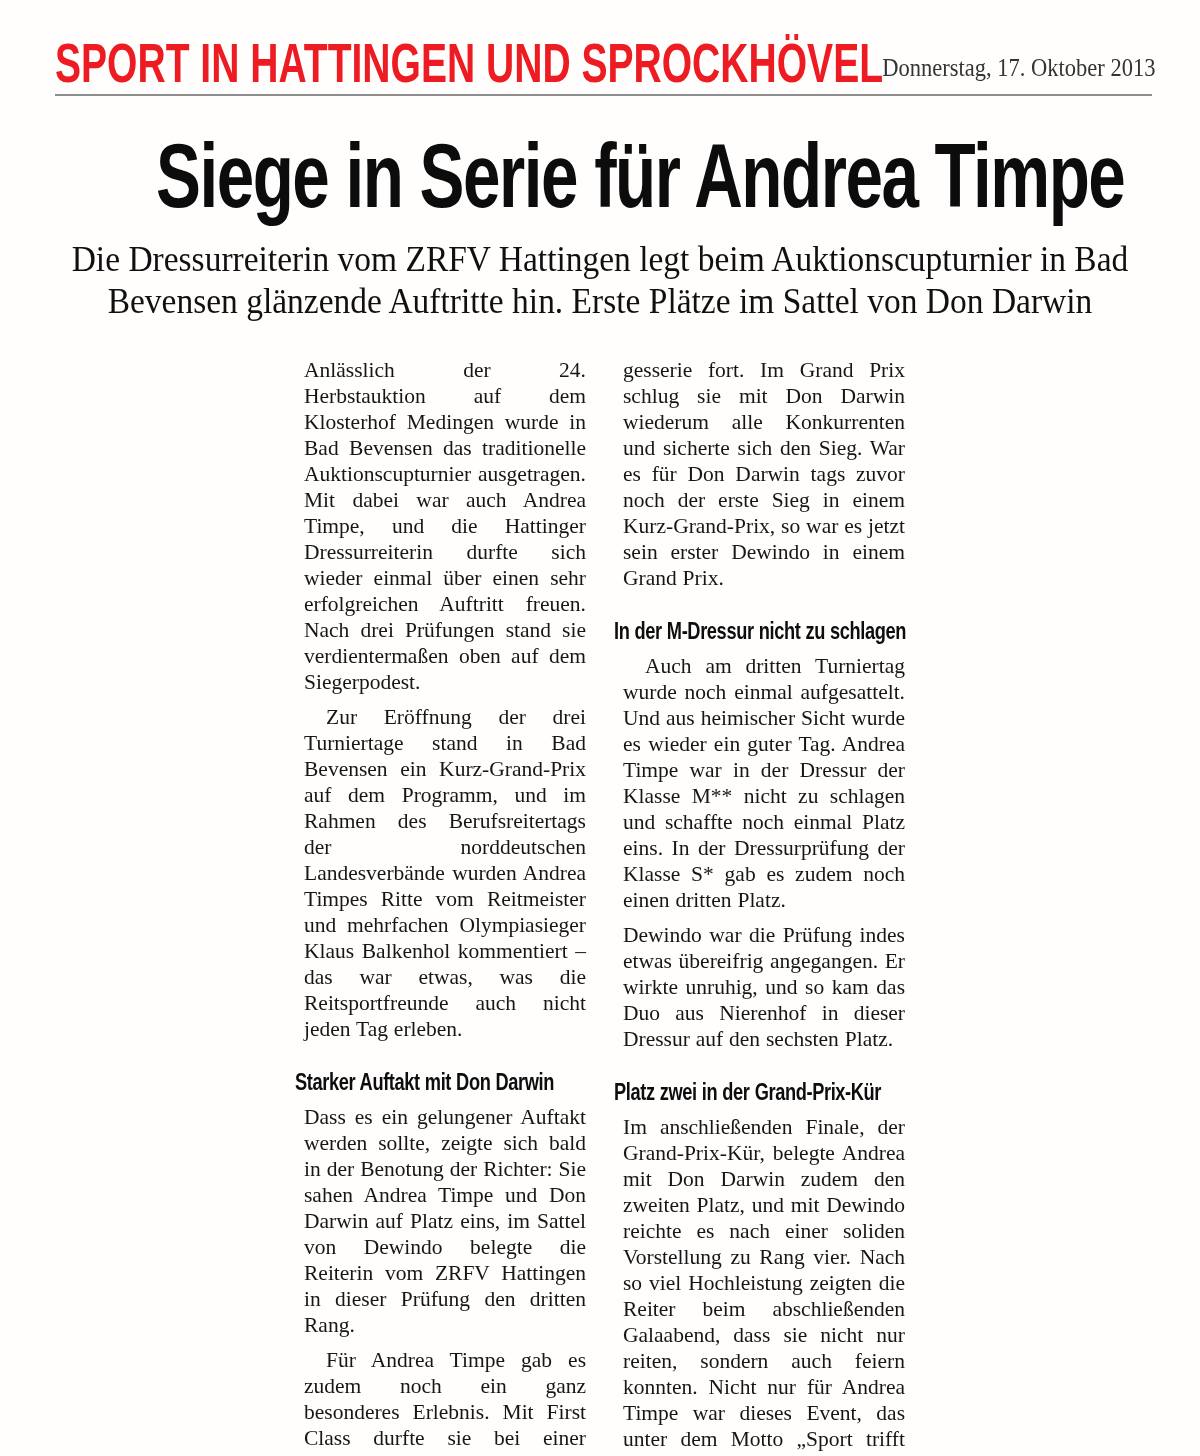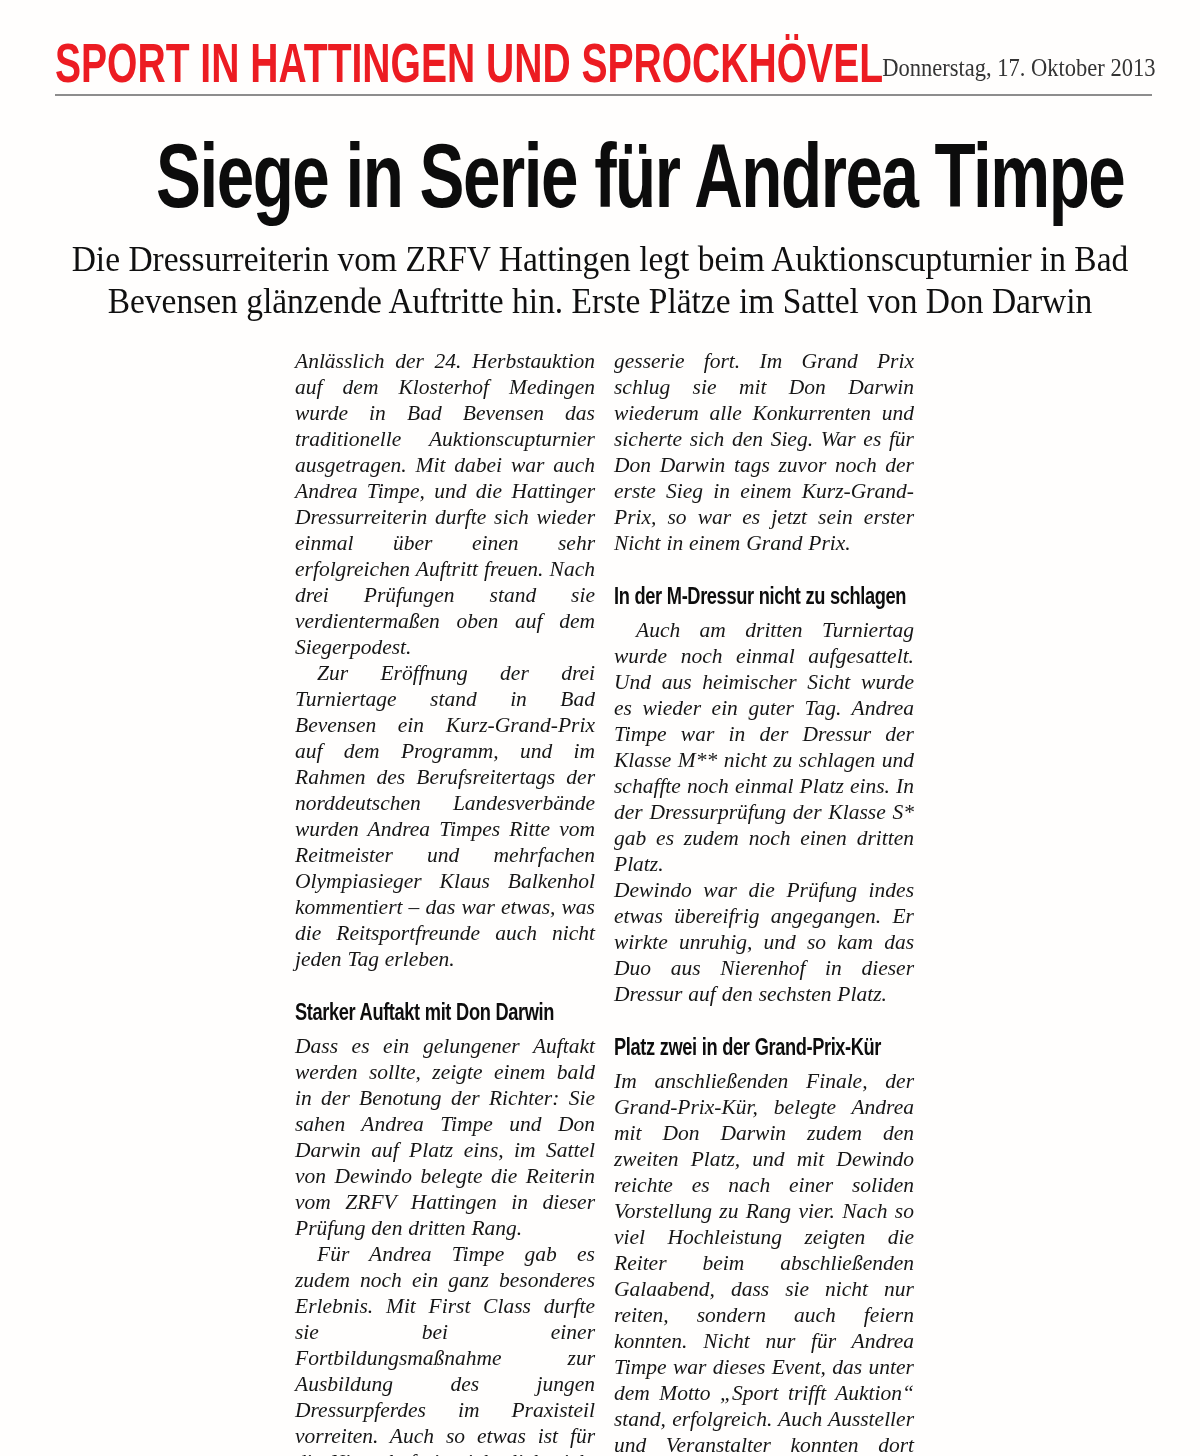--- a/index.html
+++ b/index.html
@@ -101,23 +101,22 @@
     text-align: justify;
     font-family: "Liberation Serif", serif;
     font-size: 21.5px;
     line-height: 26px;
     color: #161616;
     hyphens: auto;
     -webkit-hyphens: auto;
     word-spacing: 0.5px;
   }
   .para {
-    margin: 0;
+    margin: 9px;
     text-indent: 22px;
-    font-style: italic;
   }
   .para.flush {
     text-indent: 0;
   }
   .subhead {
     margin: 27px 0 8px 0;
     font-family: "Liberation Sans", sans-serif;
     font-weight: 700;
     font-size: 24px;
     line-height: 26px;
@@ -143,27 +142,27 @@
   <h2 class="headline">Siege in Serie für Andrea Timpe</h2>
 
   <p class="subheadline">Die Dressurreiterin vom ZRFV Hattingen legt beim Auktionscupturnier in Bad Bevensen glänzende Auftritte hin. Erste Plätze im Sattel von Don Darwin</p>
 
   <div class="article-body">
 
     <div class="column">
       <p class="para flush">Anlässlich der 24. Herbstauktion auf dem Klosterhof Medingen wurde in Bad Bevensen das traditionelle Auktionscupturnier ausgetragen. Mit dabei war auch Andrea Timpe, und die Hattinger Dressurreiterin durfte sich wieder einmal über einen sehr erfolgreichen Auftritt freuen. Nach drei Prüfungen stand sie verdientermaßen oben auf dem Siegerpodest.</p>
       <p class="para">Zur Eröffnung der drei Turniertage stand in Bad Bevensen ein Kurz-Grand-Prix auf dem Programm, und im Rahmen des Berufsreitertags der norddeutschen Landesverbände wurden Andrea Timpes Ritte vom Reitmeister und mehrfachen Olympiasieger Klaus Balkenhol kommentiert – das war etwas, was die Reitsportfreunde auch nicht jeden Tag erleben.</p>
       <h3 class="subhead">Starker Auftakt mit Don Darwin</h3>
-      <p class="para flush">Dass es ein gelungener Auftakt werden sollte, zeigte einem bald in der Benotung der Richter: Sie sahen Andrea Timpe und Don Darwin auf Platz eins, im Sattel von Dewindo belegte die Reiterin vom ZRFV Hattingen in dieser Prüfung den dritten Rang.</p>
+      <p class="para flush">Dass es ein gelungener Auftakt werden sollte, zeigte sich bald in der Benotung der Richter: Sie sahen Andrea Timpe und Don Darwin auf Platz eins, im Sattel von Dewindo belegte die Reiterin vom ZRFV Hattingen in dieser Prüfung den dritten Rang.</p>
       <p class="para">Für Andrea Timpe gab es zudem noch ein ganz besonderes Erlebnis. Mit First Class durfte sie bei einer Fortbildungsmaßnahme zur Ausbildung des jungen Dressurpferdes im Praxisteil vorreiten. Auch so etwas ist für die Nierenhoferin sicherlich nicht ganz alltäglich.</p>
 
     </div>
 
     <div class="column">
-      <p class="para flush">gesserie fort. Im Grand Prix schlug sie mit Don Darwin wiederum alle Konkurrenten und sicherte sich den Sieg. War es für Don Darwin tags zuvor noch der erste Sieg in einem Kurz-Grand-Prix, so war es jetzt sein erster Nicht in einem Grand Prix.</p>
+      <p class="para flush">gesserie fort. Im Grand Prix schlug sie mit Don Darwin wiederum alle Konkurrenten und sicherte sich den Sieg. War es für Don Darwin tags zuvor noch der erste Sieg in einem Kurz-Grand-Prix, so war es jetzt sein erster Dewindo in einem Grand Prix.</p>
       <h3 class="subhead">In der M-Dressur nicht zu schlagen</h3>
       <p class="para">Auch am dritten Turniertag wurde noch einmal aufgesattelt. Und aus heimischer Sicht wurde es wieder ein guter Tag. Andrea Timpe war in der Dressur der Klasse M** nicht zu schlagen und schaffte noch einmal Platz eins. In der Dressurprüfung der Klasse S* gab es zudem noch einen dritten Platz.</p>
       <p class="para flush">Dewindo war die Prüfung indes etwas übereifrig angegangen. Er wirkte unruhig, und so kam das Duo aus Nierenhof in dieser Dressur auf den sechsten Platz.</p>
       <h3 class="subhead">Platz zwei in der Grand-Prix-Kür</h3>
       <p class="para flush">Im anschließenden Finale, der Grand-Prix-Kür, belegte Andrea mit Don Darwin zudem den zweiten Platz, und mit Dewindo reichte es nach einer soliden Vorstellung zu Rang vier. Nach so viel Hochleistung zeigten die Reiter beim abschließenden Galaabend, dass sie nicht nur reiten, sondern auch feiern konnten. Nicht nur für Andrea Timpe war dieses Event, das unter dem Motto „Sport trifft Auktion“ stand, erfolgreich. Auch Aussteller und Veranstalter konnten dort stattliche Preise für die im Angebot stehenden zwanzig Reitpferde und dreißig Fohlen erzielen.</p>
     </div>
 
   </div>
 
 </div>

